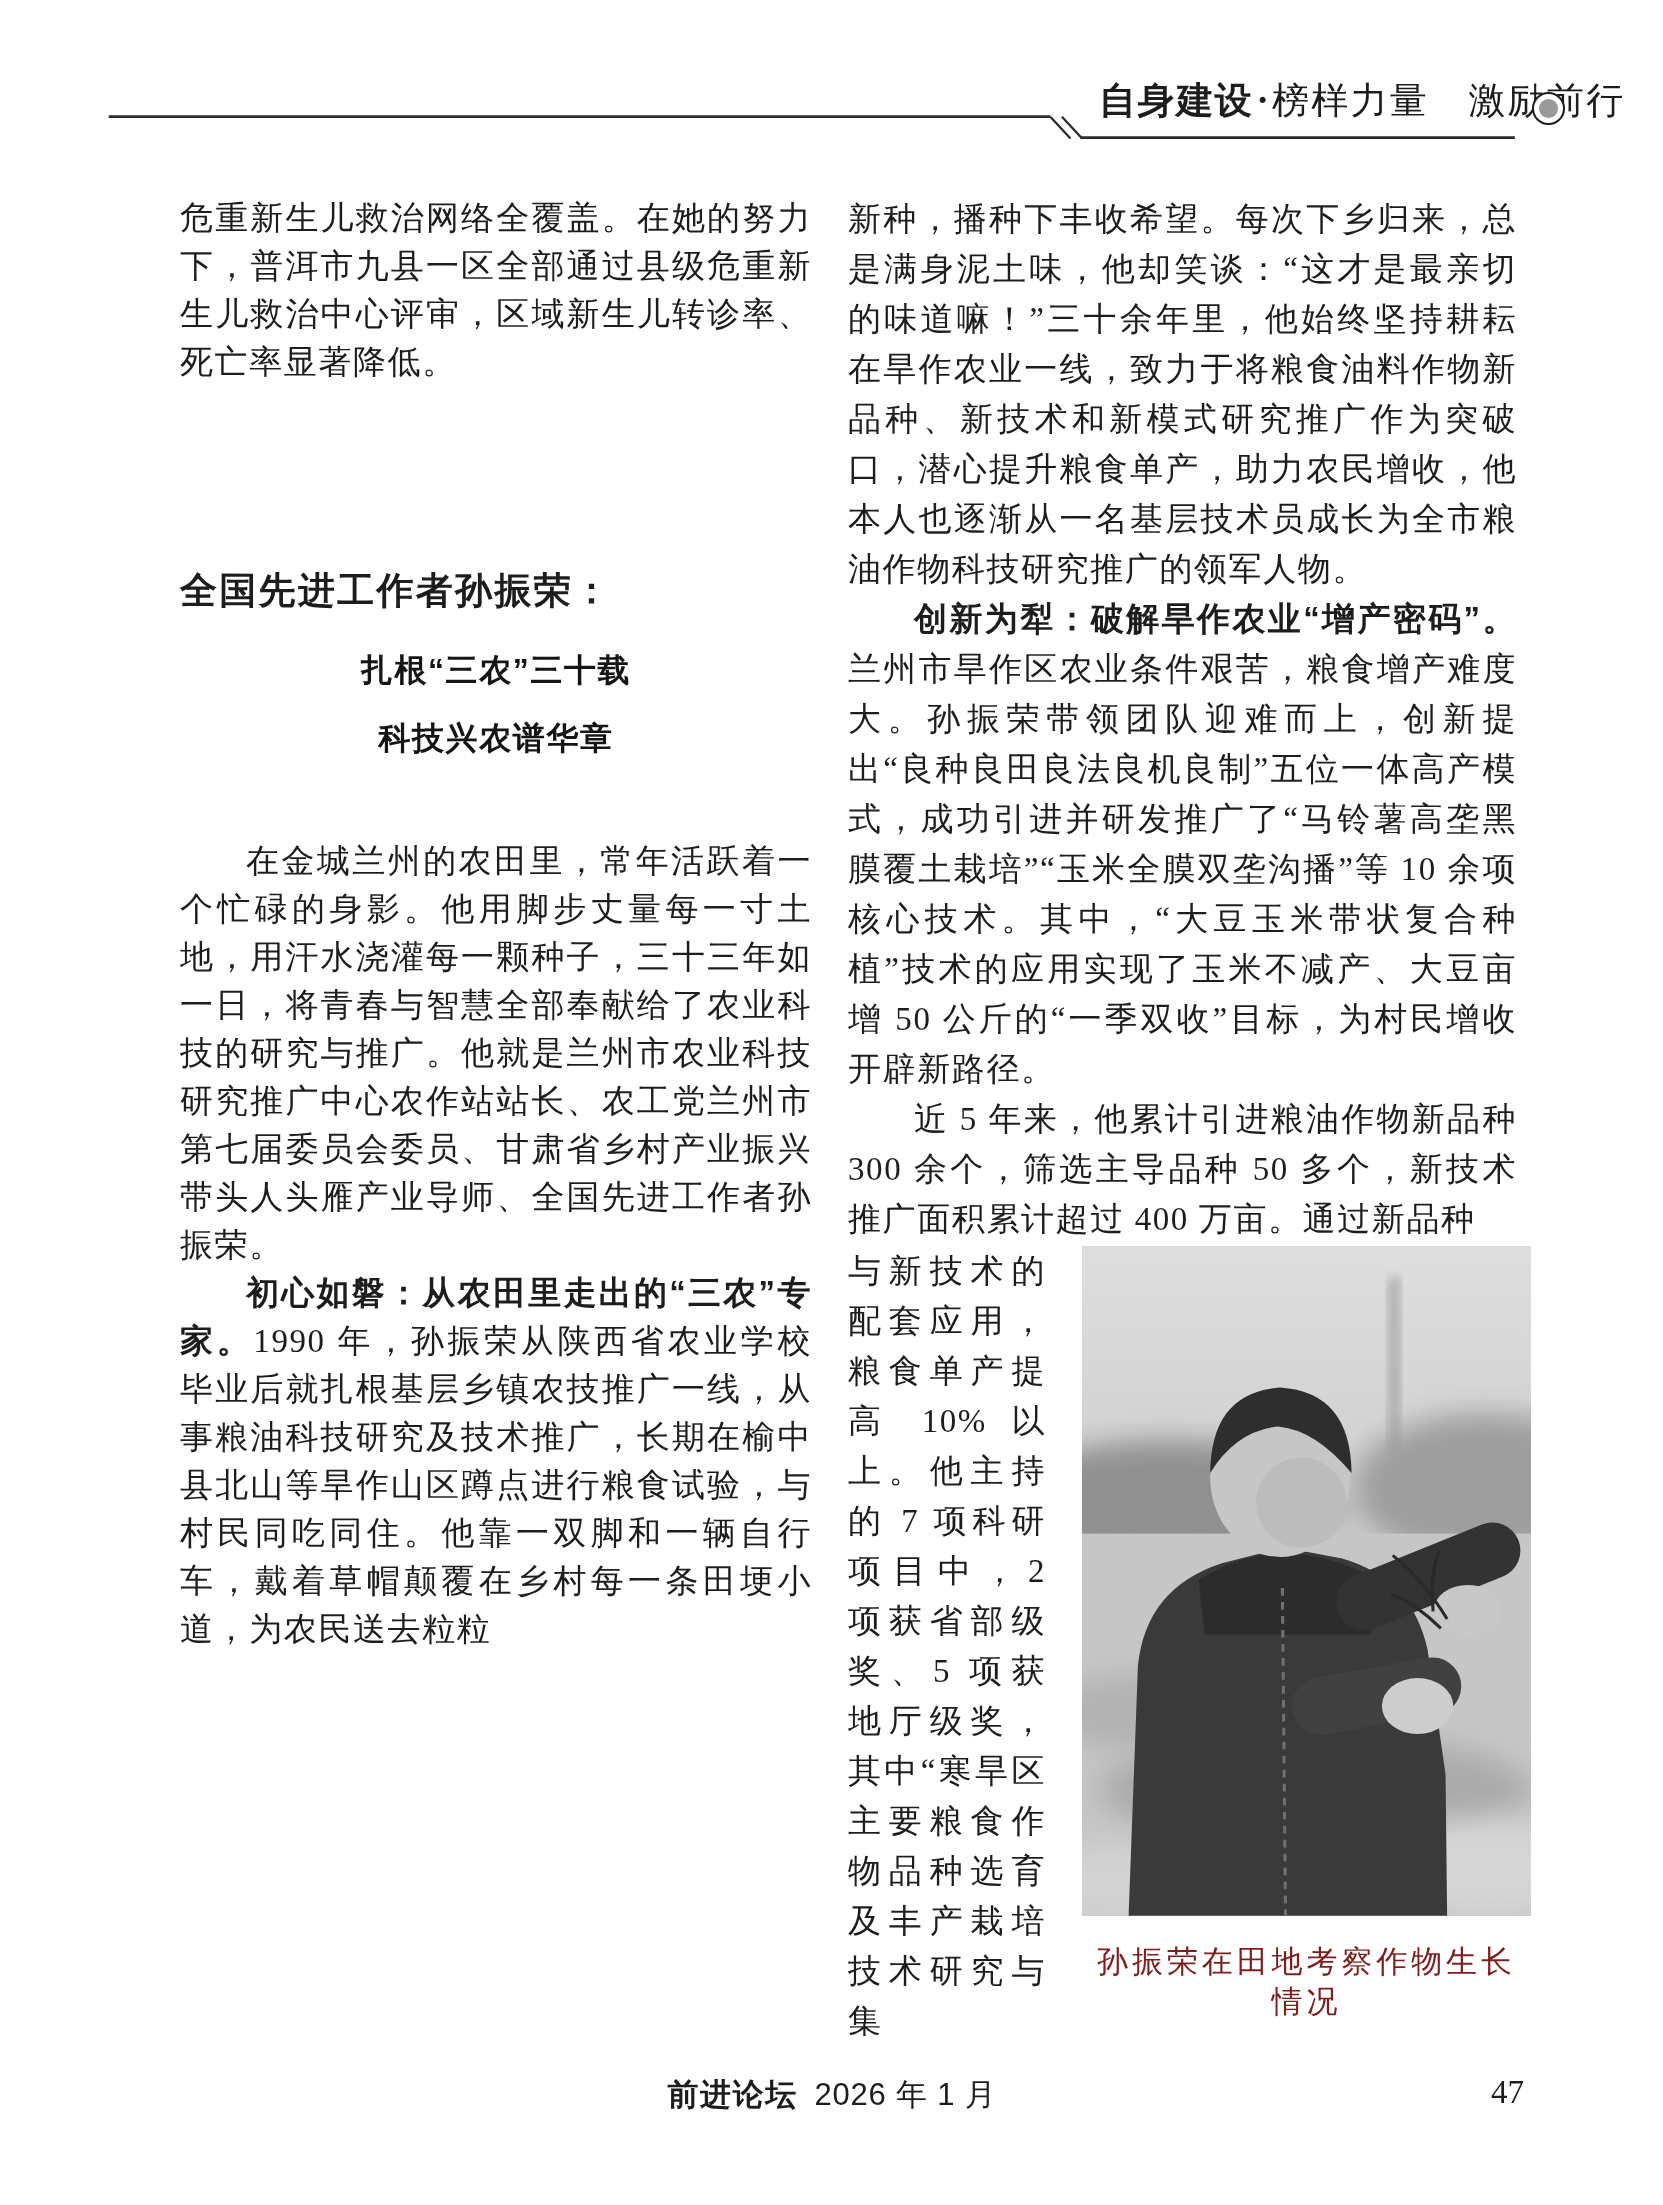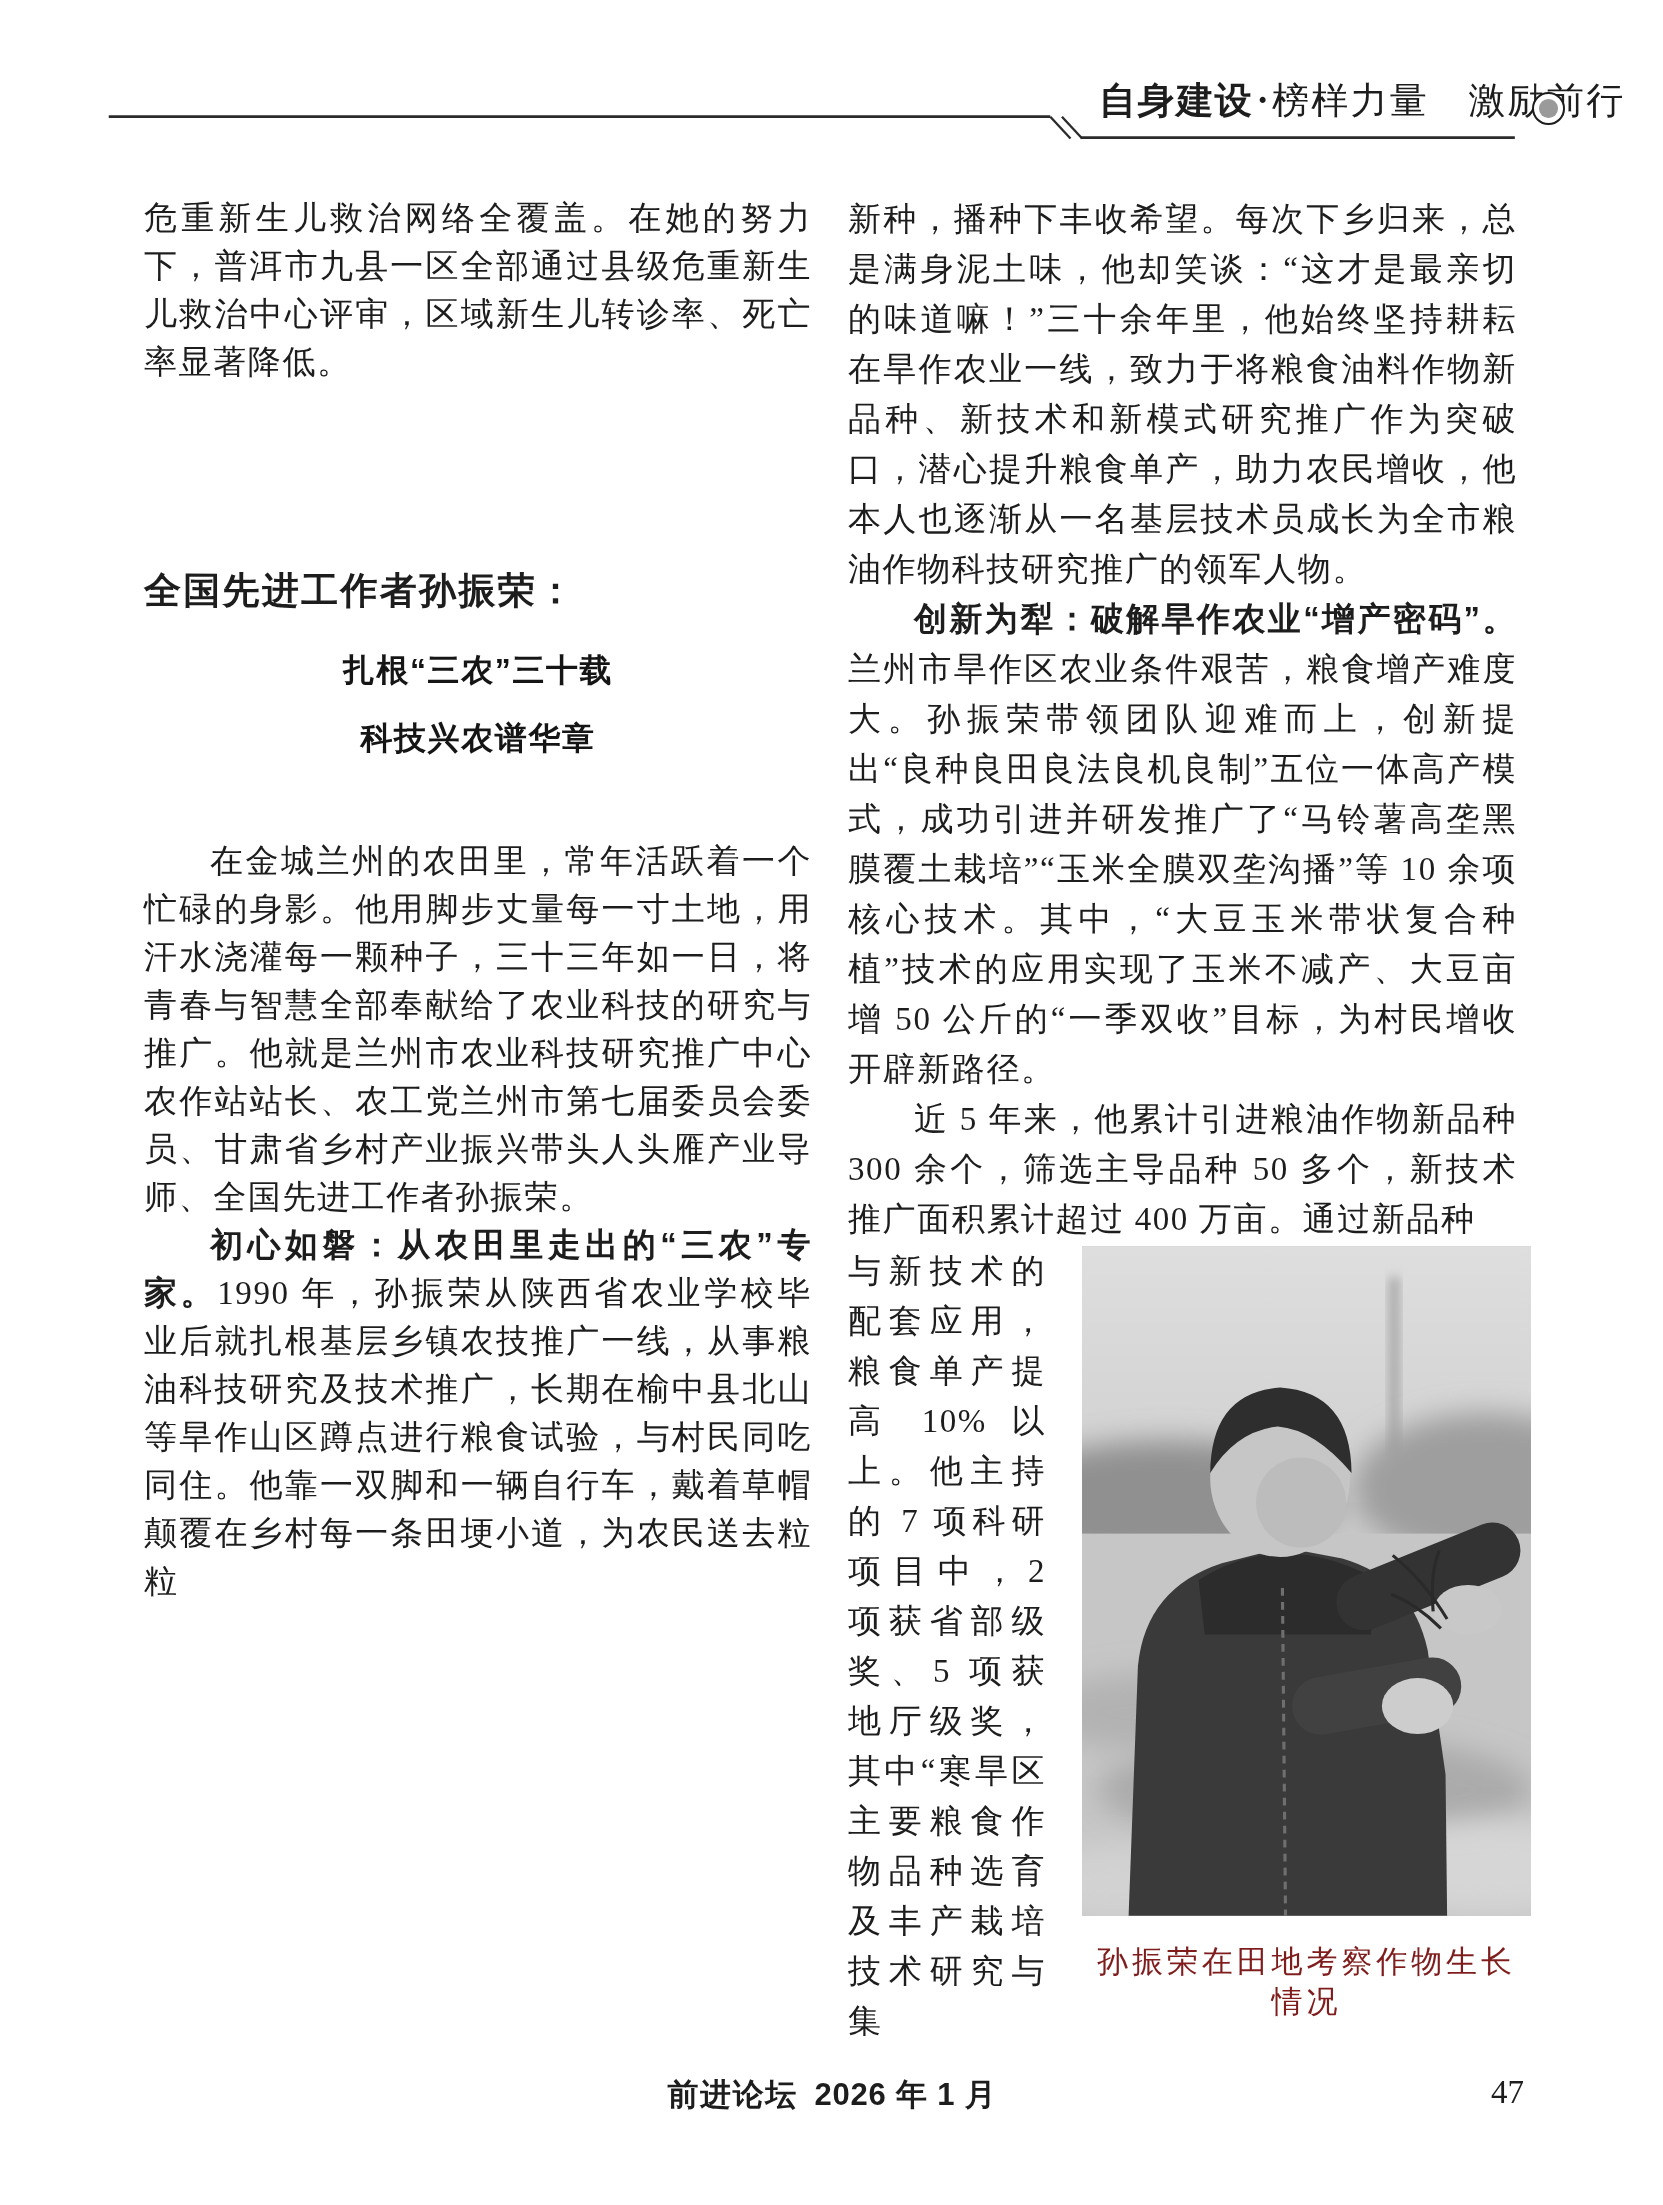--- a/index.html
+++ b/index.html
@@ -22,21 +22,21 @@
     position:absolute; top:92px; left:1532px; width:33px; height:33px;
     border:2.3px solid #1d1d1d; border-radius:50%;
     display:flex; align-items:center; justify-content:center; background:#fff;
   }
   .header-circle-inner { width:18.6px; height:18.6px; border-radius:50%; background:#9a9a9a; }
 
   
   .columns { position:absolute; left:144px; top:194px; width:1373px; display:flex; gap:36px; }
   .col { width:669px; font-size:33px; letter-spacing:1.6px; }
   .col p { text-align:justify; }
-  .col-left  { line-height:48px; }
+  .col-left  { line-height:48px;margin-left:36px; }
   .col-right { line-height:50px; }
   .indent { text-indent:2em; }
   .lead { font-family:"Liberation Sans", sans-serif; font-weight:bold; }
 
   .kicker {
     margin-top:181px; font-family:Liberation Sans, sans-serif; font-weight:bold;
     font-size:37px; line-height:47px; letter-spacing:2.3px;
   }
   .headline {
     margin-top:22px; font-family:"Liberation Sans", sans-serif; font-weight:bold;
@@ -55,21 +55,21 @@
     line-height:1.3; color:#7f1d1d; text-indent:0;
   }
 
   
   .footer { position:absolute; left:0; top:2074px; width:1664px; height:47px; font-size:31px; }
   .footer-center {
     position:absolute; left:0; top:0; width:100%; text-align:center;
     font-family:"Liberation Sans", sans-serif;
   }
   .footer-journal { font-weight:bold; letter-spacing:1.6px; }
-  .footer-issue { margin-left:8px; letter-spacing:0.8px;font-weight:bold; }
+  .footer-issue { margin-left:8px; letter-spacing:0.8px; }
   .footer-page { position:absolute; right:140px; top:0; font-size:33px; font-family:"Liberation Serif", serif; }
 </style>
 </head>
 <body>
 
 <svg class="header-rule-svg" viewBox="0 0 2142 230" xmlns="http://www.w3.org/2000/svg">
   <line x1="140" y1="150" x2="1352" y2="150" stroke="#2b2b2b" stroke-width="3.5"></line>
   <line x1="1352" y1="150" x2="1378" y2="178" stroke="#2b2b2b" stroke-width="3"></line>
   <line x1="1367" y1="150" x2="1393" y2="178" stroke="#2b2b2b" stroke-width="3"></line>
   <line x1="1391" y1="177" x2="1950" y2="177" stroke="#2b2b2b" stroke-width="3.5"></line>

